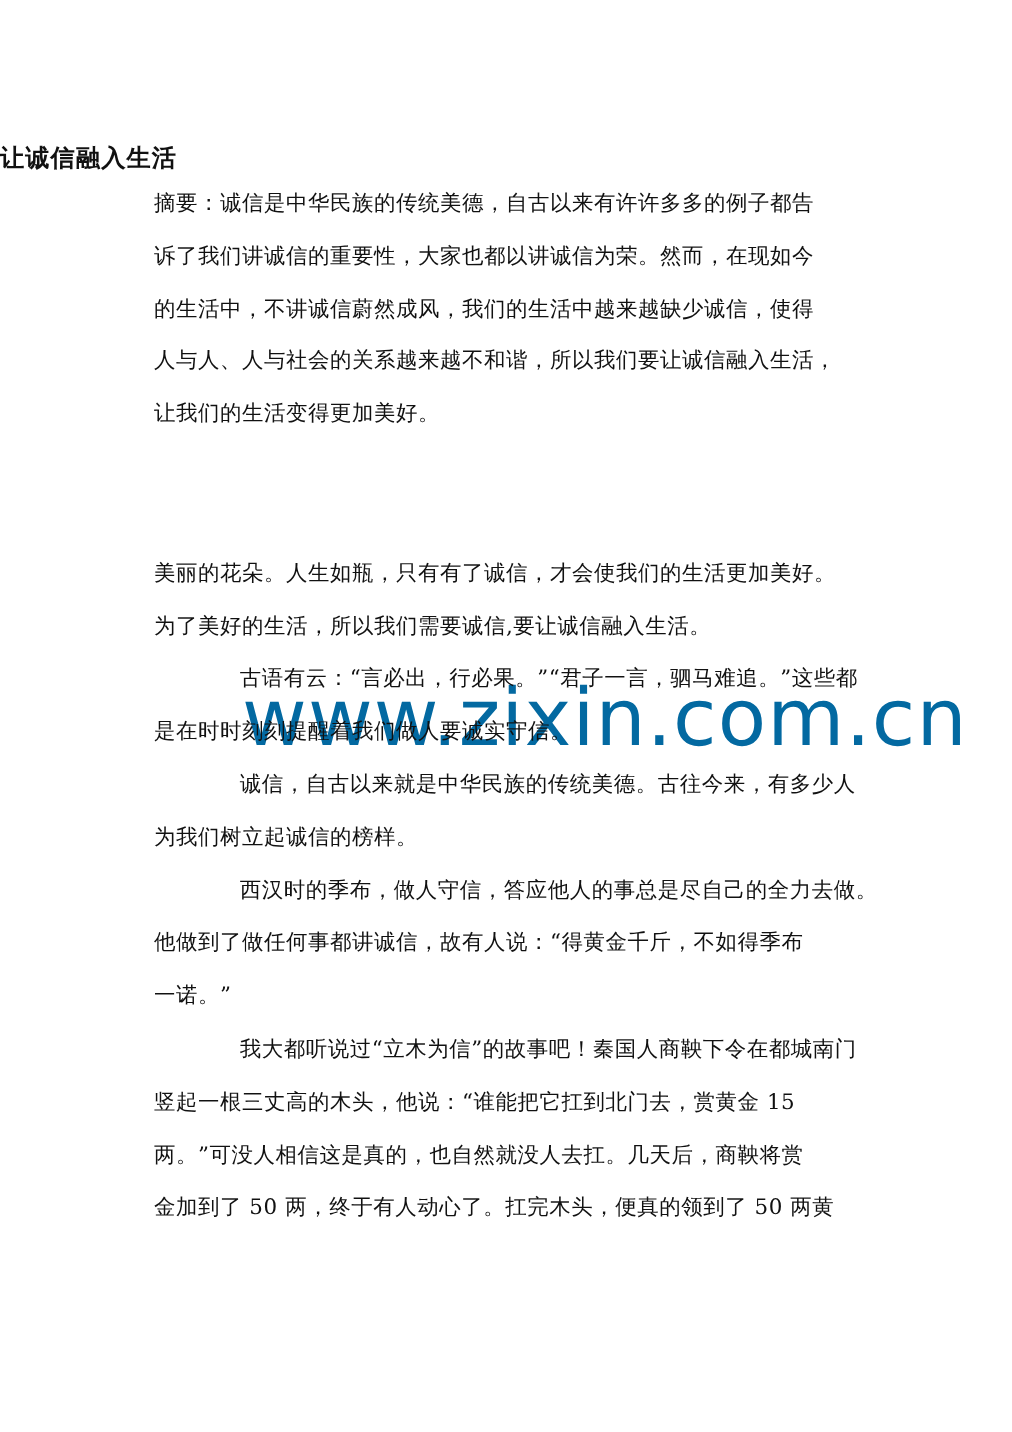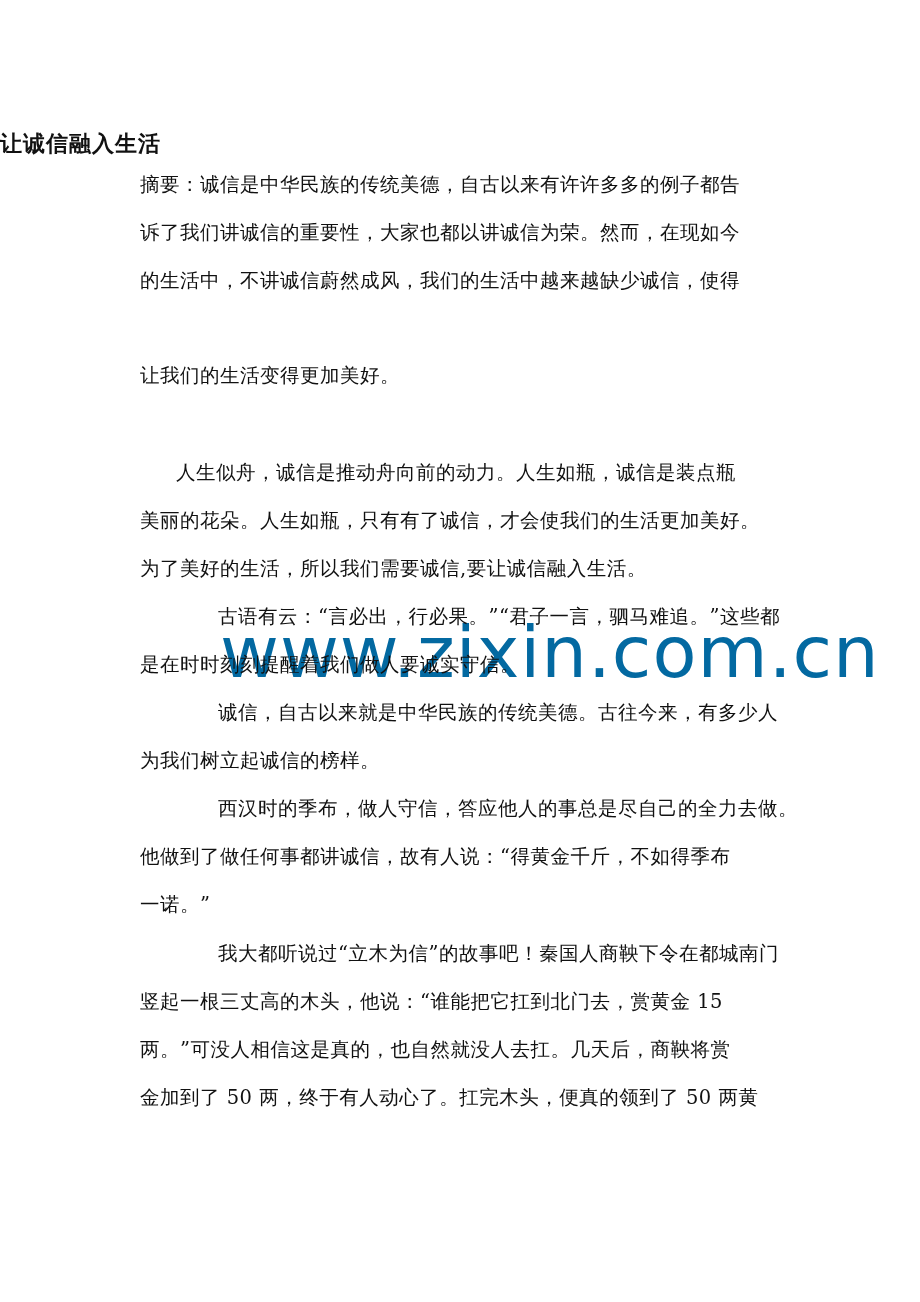--- a/index.html
+++ b/index.html
@@ -22,24 +22,24 @@
 
 <div class="page">
 
   <div class="watermark">www.zixin.com.cn</div>
 
   <div class="title">让诚信融入生活</div>
 
   <div class="line" style="top:171px">摘要：诚信是中华民族的传统美德，自古以来有许许多多的例子都告</div>
   <div class="line" style="top:219px">诉了我们讲诚信的重要性，大家也都以讲诚信为荣。然而，在现如今</div>
   <div class="line" style="top:267px">的生活中，不讲诚信蔚然成风，我们的生活中越来越缺少诚信，使得</div>
+  <div class="line" style="top:314px">人与人、人与社会的关系越来越不和谐，所以我们要让诚信融入生活，</div>
   <div class="line" style="top:362px">让我们的生活变得更加美好。</div>
 
 
-  <div class="line indent" style="top:459px">人生似舟，诚信是推动舟向前的动力。人生如瓶，诚信是装点瓶</div>
   <div class="line" style="top:507px">美丽的花朵。人生如瓶，只有有了诚信，才会使我们的生活更加美好。</div>
   <div class="line" style="top:555px">为了美好的生活，所以我们需要诚信,要让诚信融入生活。</div>
 
   <div class="line indent2" style="top:603px">古语有云：“言必出，行必果。”“君子一言，驷马难追。”这些都</div>
   <div class="line" style="top:651px">是在时时刻刻提醒着我们做人要诚实守信。</div>
 
   <div class="line indent2" style="top:699px">诚信，自古以来就是中华民族的传统美德。古往今来，有多少人</div>
   <div class="line" style="top:747px">为我们树立起诚信的榜样。</div>
 
   <div class="line indent2" style="top:795px">西汉时的季布，做人守信，答应他人的事总是尽自己的全力去做。</div>

